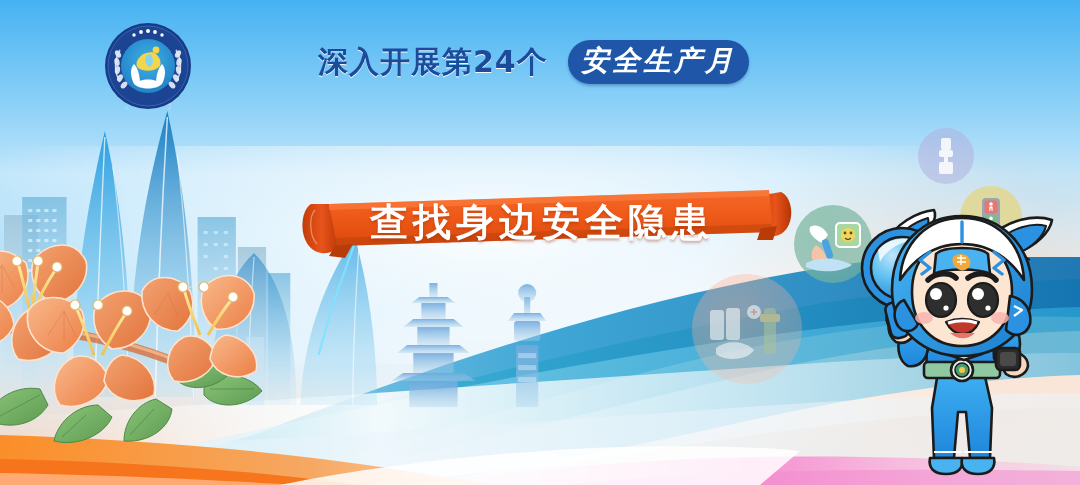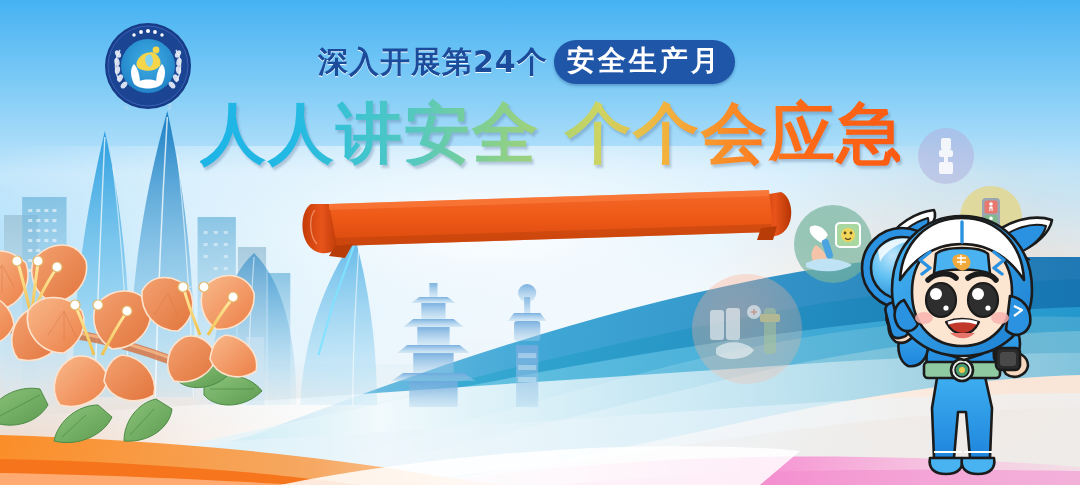--- a/index.html
+++ b/index.html
@@ -47,27 +47,27 @@
 
   
   .emblem{position:absolute;left:104px;top:22px;width:88px;height:88px;}
   .emblem svg{width:100%;height:100%;display:block;}
 
   
   .headline-wrap{position:absolute;left:0;top:0;width:1080px;height:485px;
                  pointer-events:none;}
 
   .topline{position:absolute;left:318px;top:42px;width:470px;height:40px;
-    display:flex;align-items:center;gap:0;white-space:nowrap;}
+    display:flex;align-items:center;gap:14px;white-space:nowrap;}
   .topline .tx{font-size:30px;font-weight:bold;color:#1b4c9c;letter-spacing:1px;
     text-shadow:0 1px 0 rgba(255,255,255,.9);}
   .topline .pill{font-size:28px;font-weight:bold;color:#ffffff;
     background:#1f56a8;border-radius:999px;padding:2px 13px 4px;
     margin:0 6px;letter-spacing:3px;
-    box-shadow:0 2px 3px rgba(20,60,130,.35);}
+    box-shadow:0 2px 3px rgba(20,60,130,.35);font-style:italic;}
 
   .slogan{position:absolute;left:200px;top:94px;width:700px;height:80px;
     font-size:66px;font-weight:bold;letter-spacing:2px;white-space:nowrap;
     line-height:80px;
     background:linear-gradient(90deg,
         #1eb4e6 0%, #22b9e4 13%, #3fc4cf 23%, #56c9bd 31%,
         #7ecf93 40%, #a8d274 50%, #cdd462 57%,
         #f2b43f 66%, #fa8a26 76%, #fd6a17 86%, #fb5a12 100%);
     -webkit-background-clip:text;background-clip:text;color:transparent;
     -webkit-text-fill-color:transparent;
@@ -469,21 +469,20 @@
       </text>
     </svg>
   </div>
 
   <div class="headline-wrap">
     <div class="topline">
       <span class="tx">深入开展第24个</span>
       <span class="pill">安全生产月</span>
     </div>
 
-    <div class="slogan">人人讲安全 个个会应急</div>
   </div>
 
   <div class="ribbon">
     <svg viewBox="0 0 505 72">
       <defs>
         <linearGradient id="rbMain" x1="0" y1="0" x2="0" y2="1">
           <stop offset="0" stop-color="#f4692a"></stop>
           <stop offset=".45" stop-color="#ef5a18"></stop>
           <stop offset="1" stop-color="#d9490d"></stop>
         </linearGradient>
@@ -500,20 +499,21 @@
       <path d="M486,4 C496,8 500,28 492,40 C484,52 468,50 464,40 L474,6 Z" fill="url(#rbCurl)"></path>
 
       <path d="M34,16 L474,2 L478,44 L42,58 Z" fill="url(#rbMain)"></path>
       <path d="M34,16 L474,2 L474,8 L34,22 Z" fill="#ff8a4c" opacity=".45"></path>
       <path d="M40,50 L476,36 L478,44 L42,58 Z" fill="#b8400b" opacity=".45"></path>
 
       <path d="M40,58 L58,56 L50,70 L34,68 Z" fill="#b83c08"></path>
       <path d="M466,40 L482,38 L478,52 L462,52 Z" fill="#b83c08"></path>
     </svg>
   </div>
+  <div class="ribbon-text">查找身边安全隐患</div>
 
   <div class="mascot">
     <svg viewBox="0 0 238 289">
       <defs>
         <linearGradient id="suit" x1="0" y1="0" x2="0" y2="1">
           <stop offset="0" stop-color="#3fb0f2"></stop>
             <stop offset="1" stop-color="#1f86dc"></stop>
         </linearGradient>
         <linearGradient id="helm" x1="0" y1="0" x2="1" y2="1">
           <stop offset="0" stop-color="#48b6f4"></stop>

